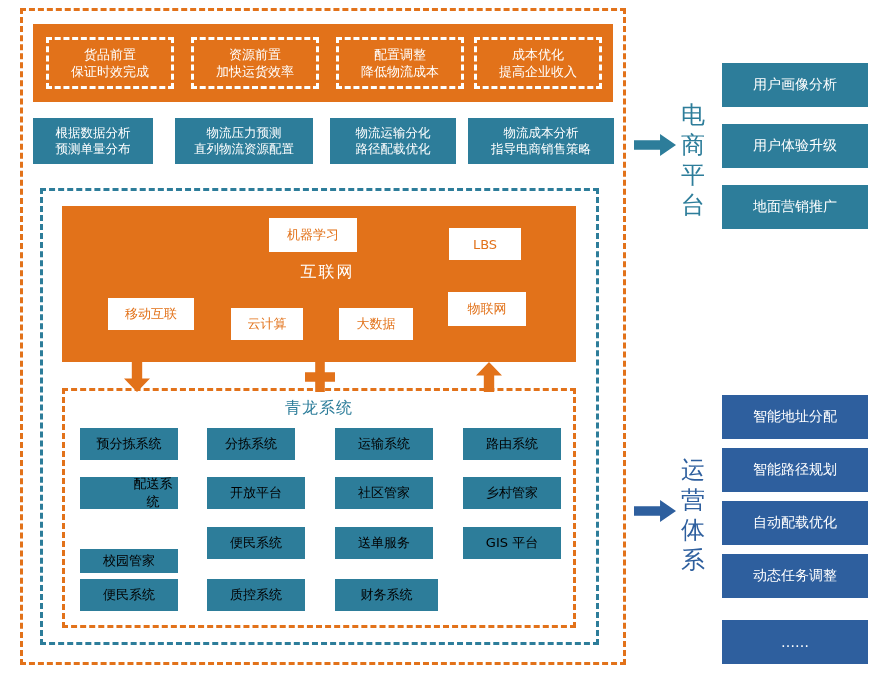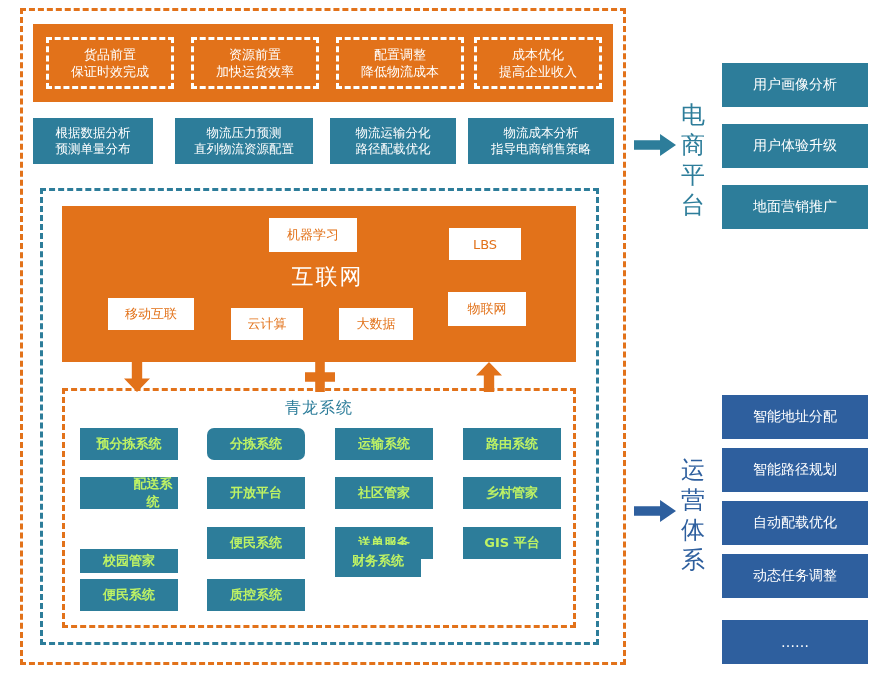--- a/index.html
+++ b/index.html
@@ -72,21 +72,21 @@
   
   .internet-panel {
     left: 62px; top: 206px; width: 514px; height: 156px;
     background: #e2721a;
   }
   .internet-title {
     position: absolute;
     left: 6px; right: 0; top: 56px;
     text-align: center;
     color: #ffffff;
-    font-size: 22px;
+    font-size: 16px;
     letter-spacing: 2px;
     padding-left: 11px;
   }
   .chip {
     position: absolute;
     background: #ffffff;
     color: #e2721a;
     font-size: 13px;
     display: flex;
     align-items: center;
@@ -121,28 +121,27 @@
     position: absolute;
     left: 62px; top: 398px; width: 514px;
     text-align: center;
     color: #2d7d9a;
     font-size: 16px;
     letter-spacing: 1px;
   }
   .ql-cell {
     position: absolute;
     background: #2d7d9a;
-    color: #bef264;
+    color: #000000;
     font-size: 13px;
     display: flex;
     align-items: center;
     justify-content: center;
     text-align: center;
     box-sizing: border-box;
-    font-weight: bold;
   }
 
   
   .big-arrow {
     position: absolute;
     width: 42px; height: 22px;
   }
   .big-arrow.teal  { background: #2d7d9a;
     clip-path: polygon(0% 28%, 62% 28%, 62% 0%, 100% 50%, 62% 100%, 62% 72%, 0% 72%); }
   .big-arrow.blue  { background: #2e5f9e;
@@ -249,37 +248,37 @@
     <div class="chip" style="left:386px;top:86px;width:78px;height:34px;">物联网</div>
   </div>
 
   <div class="arrow-down" style="left:124px;top:362px;"></div>
   <div class="plus-sign" style="left:305px;top:362px;"></div>
   <div class="arrow-up" style="left:476px;top:362px;"></div>
 
   <div class="ql-title">青龙系统</div>
 
   <div class="ql-cell" style="left:80px;top:428px;width:98px;height:32px;">预分拣系统</div>
-  <div class="ql-cell" style="left:207px;top:428px;width:98px;height:32px;border-radius:7px;">分拣系统</div>
+  <div class="ql-cell" style="left:207px;top:428px;width:88px;height:32px;">分拣系统</div>
   <div class="ql-cell" style="left:335px;top:428px;width:98px;height:32px;">运输系统</div>
   <div class="ql-cell" style="left:463px;top:428px;width:98px;height:32px;">路由系统</div>
 
   <div class="ql-cell" style="left:80px;top:477px;width:98px;height:32px;padding-left:48px;">配送系统</div>
   <div class="ql-cell" style="left:207px;top:477px;width:98px;height:32px;">开放平台</div>
   <div class="ql-cell" style="left:335px;top:477px;width:98px;height:32px;">社区管家</div>
   <div class="ql-cell" style="left:463px;top:477px;width:98px;height:32px;">乡村管家</div>
 
   <div class="ql-cell" style="left:80px;top:549px;width:98px;height:24px;">校园管家</div>
   <div class="ql-cell" style="left:207px;top:527px;width:98px;height:32px;">便民系统</div>
   <div class="ql-cell" style="left:335px;top:527px;width:98px;height:32px;">送单服务</div>
   <div class="ql-cell" style="left:463px;top:527px;width:98px;height:32px;">GIS 平台</div>
 
   <div class="ql-cell" style="left:80px;top:579px;width:98px;height:32px;">便民系统</div>
   <div class="ql-cell" style="left:207px;top:579px;width:98px;height:32px;">质控系统</div>
-  <div class="ql-cell" style="left:335px;top:545px;width:86px;height:32px;">财务系统</div>
+  <div class="ql-cell" style="left:335px;top:579px;width:103px;height:32px;">财务系统</div>
 
   <div class="big-arrow teal" style="left:634px;top:134px;"></div>
   <div class="vert-label teal" style="left:678px;top:100px;">
     <span>电</span>
     <span>商</span>
     <span>平</span>
     <span>台</span>
   </div>
 
   <div class="side-box teal" style="top:63px;">用户画像分析</div>

